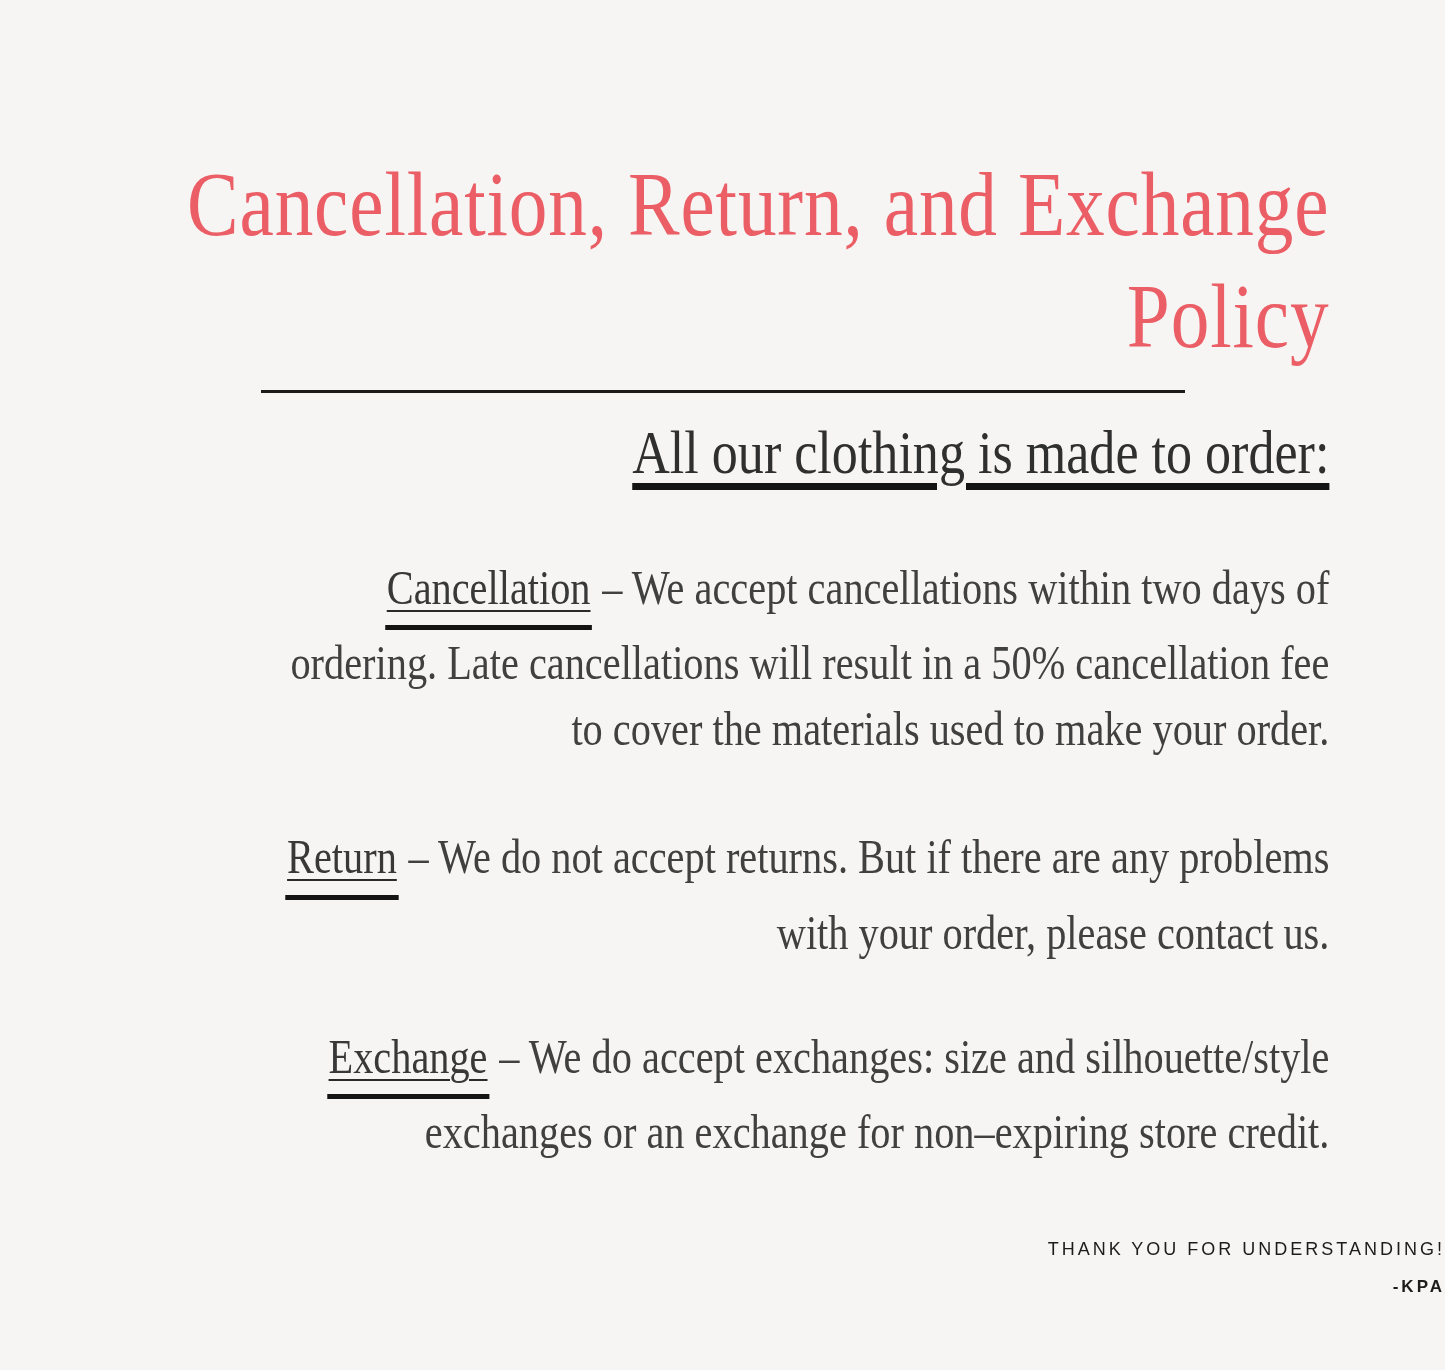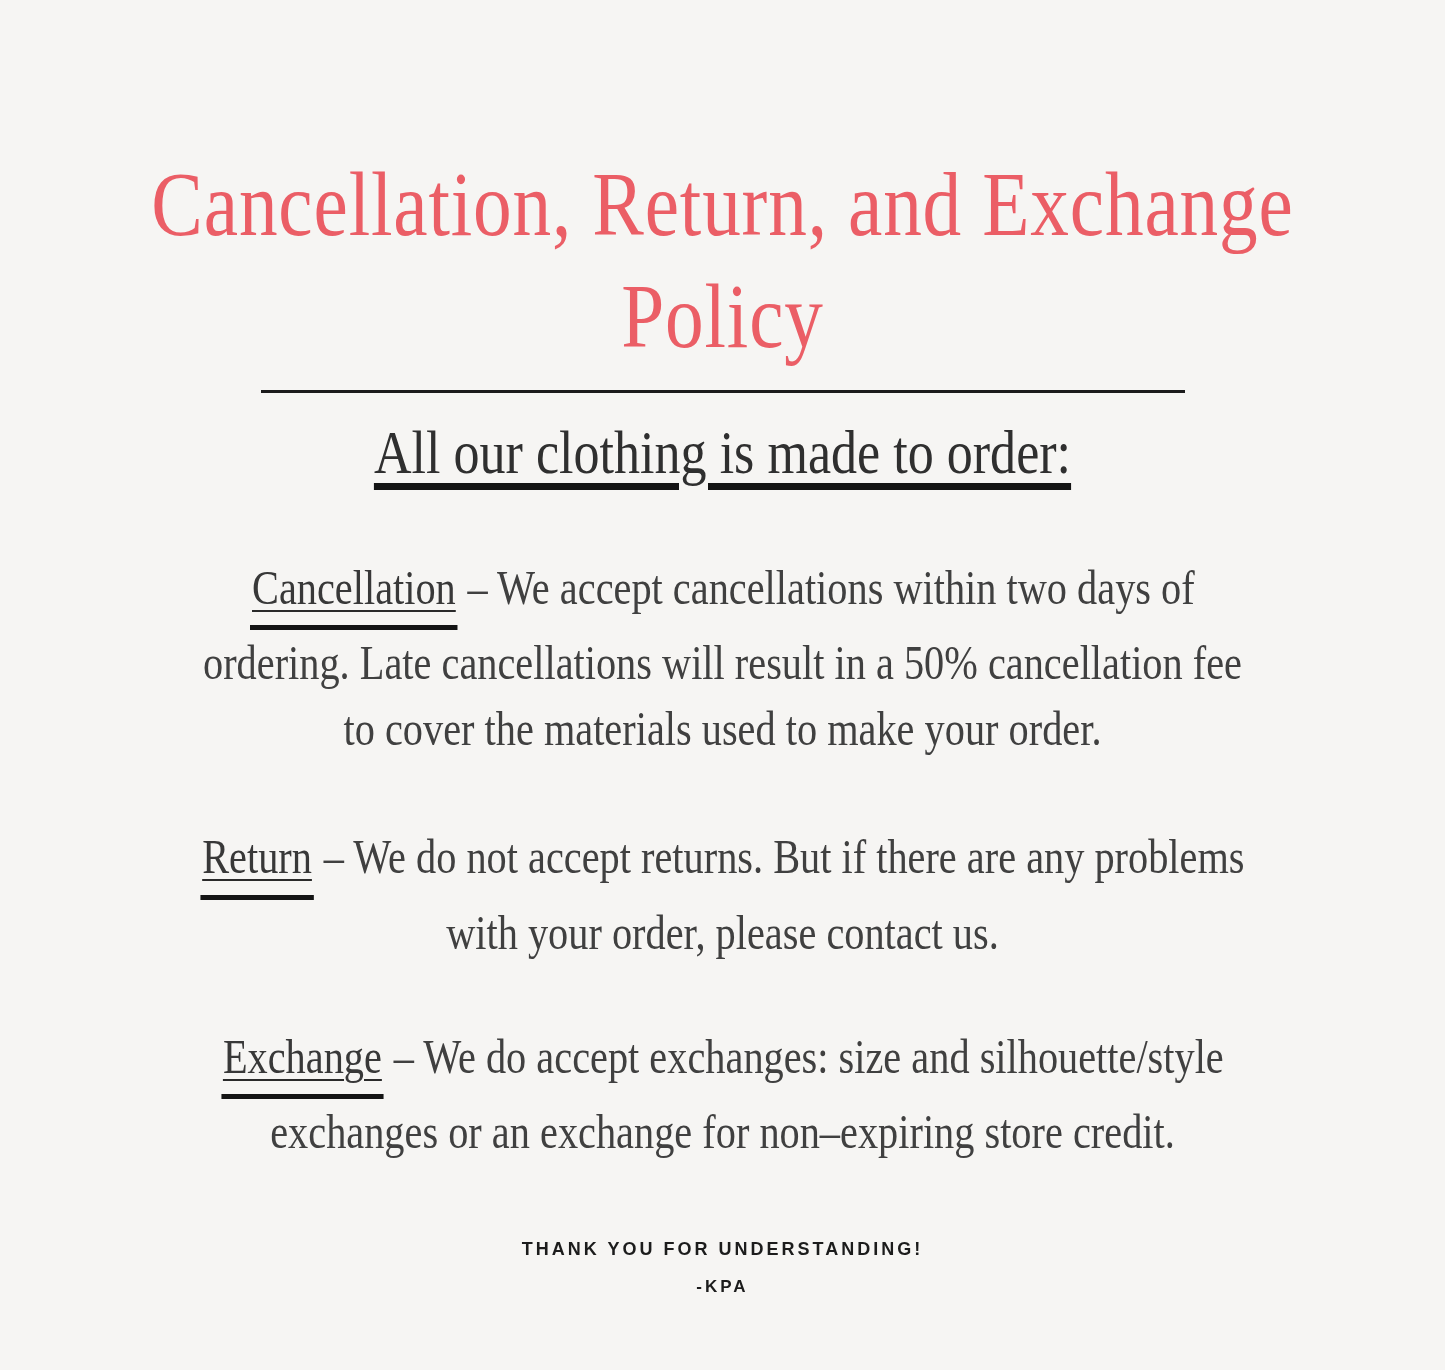--- a/index.html
+++ b/index.html
@@ -9,21 +9,21 @@
     background: #f6f5f3;
     font-family: "Liberation Serif", serif;
     overflow: hidden;
   }
   .canvas {
     position: relative;
     width: 1445px;
     height: 1370px;
     box-sizing: border-box;
     padding-top: 148px;
-    text-align: center;
+    text-align: right;
   }
   
   .squeeze { transform: scaleX(0.84); transform-origin: 50% 50%; }
 
   .title {
     margin: 0;
     font-weight: 400;
     font-size: 92px;
     line-height: 1.22;
     letter-spacing: 1px;
@@ -76,21 +76,21 @@
     color: #383838;
   }
 
   .footer {
     margin-top: 74px;
     font-family: "Liberation Sans", sans-serif;
     color: #1c1c1c;
   }
   .footer-line1 {
     font-size: 18px;
-    font-weight: 700;
+    font-weight: 400;
     letter-spacing: 3px;
   }
   .footer-line2 {
     font-size: 17px;
     font-weight: 700;
     letter-spacing: 3px;
     margin-top: 17px;
   }
 </style>
 </head>

